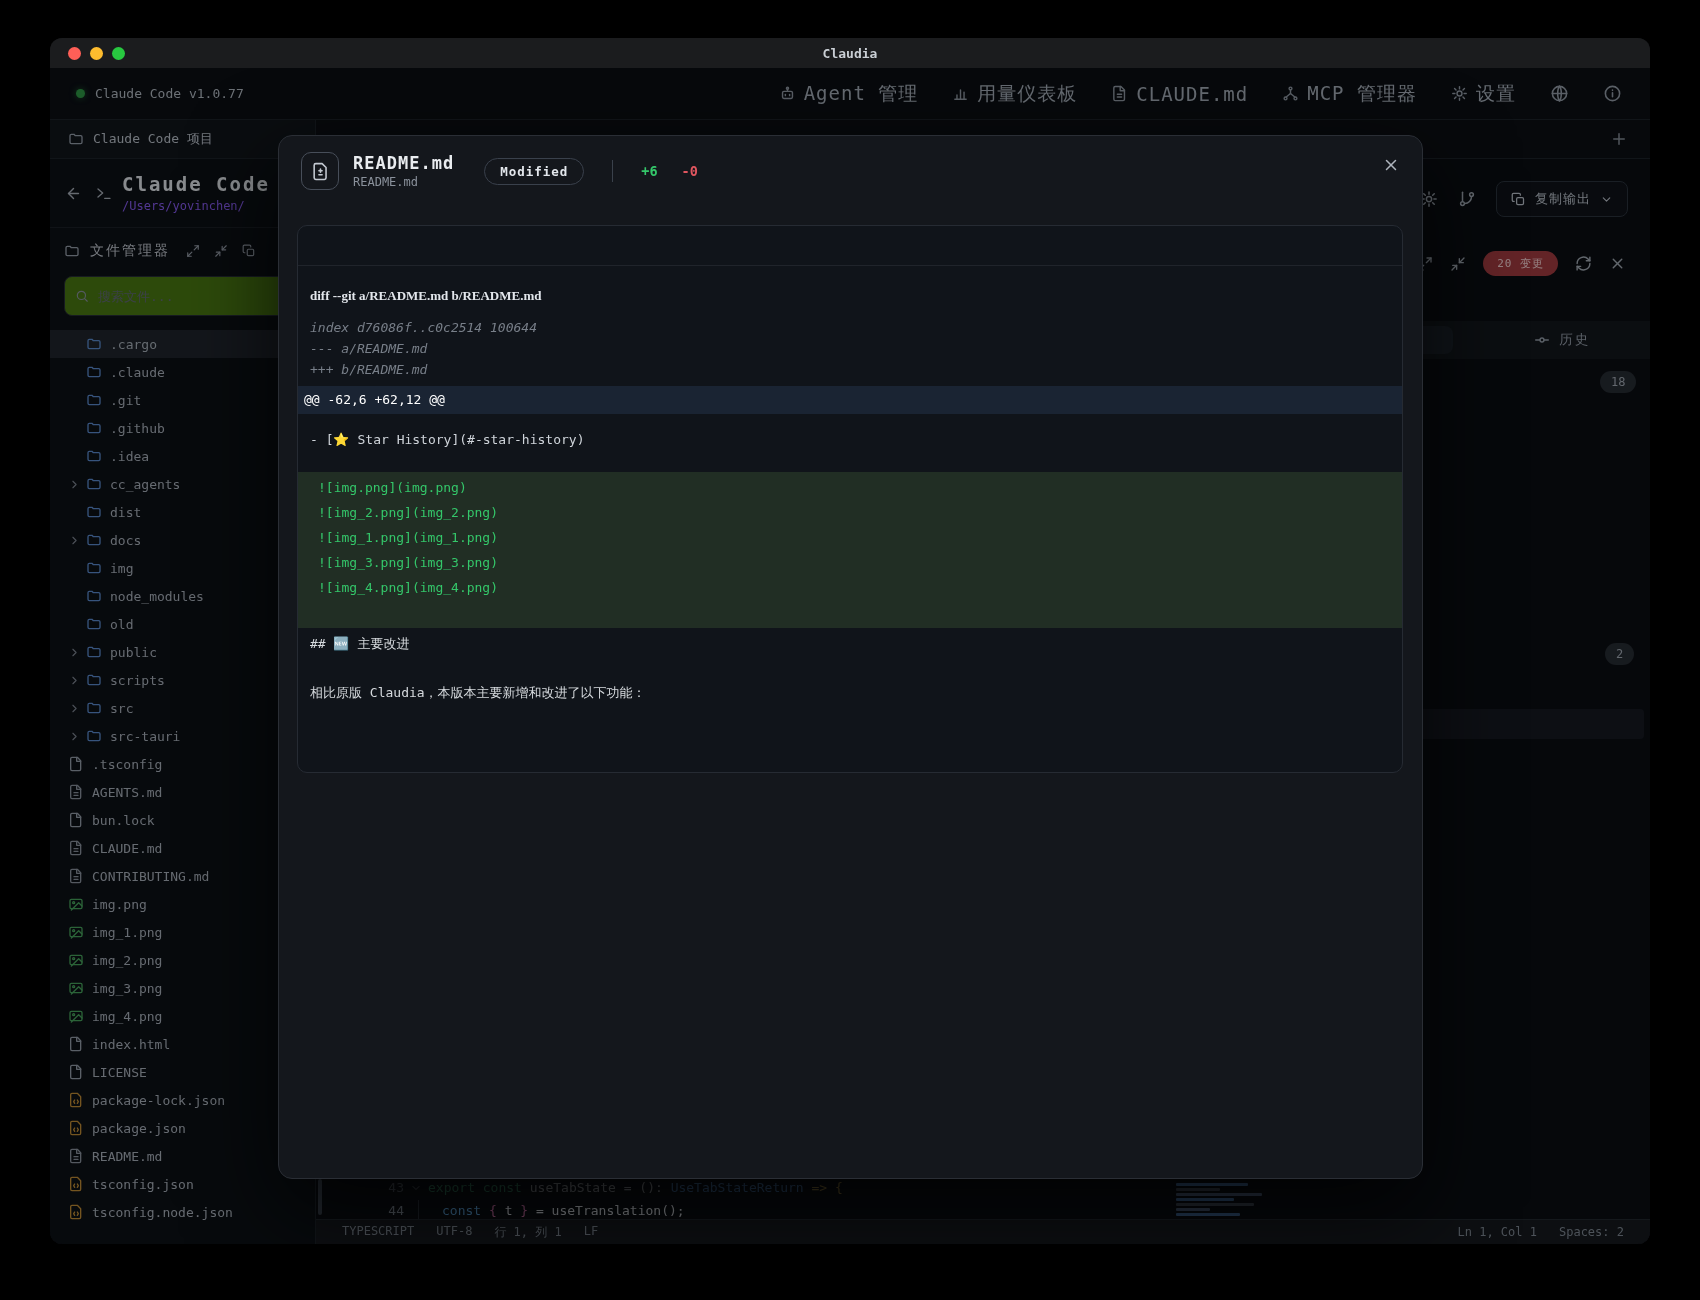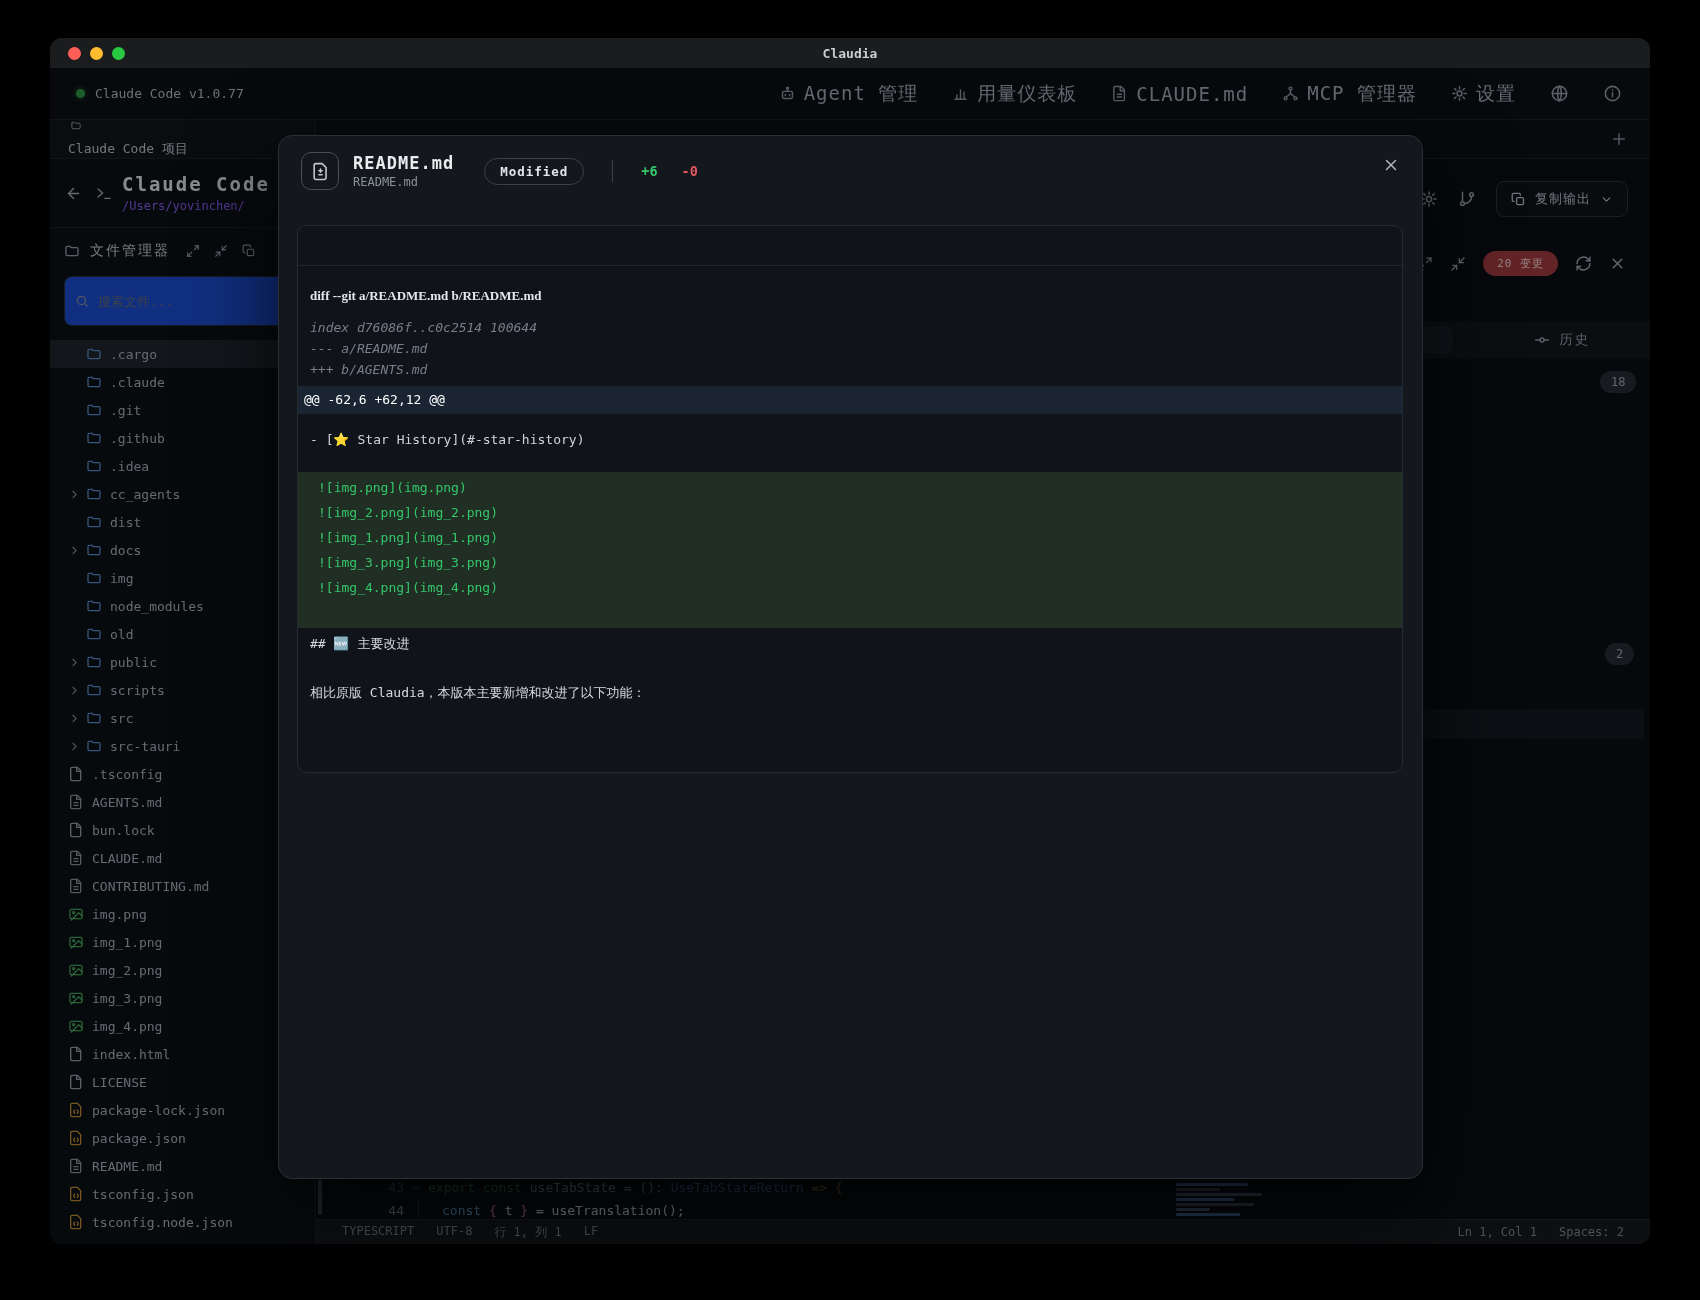--- a/index.html
+++ b/index.html
@@ -19,40 +19,40 @@
   .appheader { height:52px; background:#0b0d11; border-bottom:1px solid #1d2127; display:flex; align-items:center; justify-content:space-between; padding:0 28px 0 26px; flex:0 0 auto; }
   .ver { display:flex; align-items:center; gap:10px; color:#b9bfc7; font-size:13px; }
   .dot { width:9px; height:9px; border-radius:50%; background:#2f9e44; box-shadow:0 0 6px #2f9e4488; }
   .nav { display:flex; align-items:center; gap:34px; }
   .navitem { display:flex; align-items:center; gap:8px; color:#aeb6bf; font-size:19px; letter-spacing:1px; cursor:default; }
   svg.ic { fill:none; stroke:currentColor; stroke-width:2; stroke-linecap:round; stroke-linejoin:round; }
   .nic { width:17px; height:17px; color:#99a1ab; }
 
   
   .tabbar { height:39px; background:#0b0d10; border-bottom:1px solid #1d2127; display:flex; align-items:center; justify-content:space-between; padding:0 22px 0 0; flex:0 0 auto; }
-  .ptab { height:100%; width:266px; display:flex; align-items:flex-start; gap:9px; padding-left:18px; background:#101318; border-right:1px solid #1d2127; color:#c2c8cf; font-size:13px;flex-direction:column; }
+  .ptab { height:100%; width:266px; display:flex; align-items:center; gap:9px; padding-left:18px; background:#101318; border-right:1px solid #1d2127; color:#c2c8cf; font-size:13px; }
   .plus { color:#8a919b; width:18px; height:18px; }
 
   
   .bodyrow { flex:1; display:flex; position:relative; min-height:0; }
 
   
   .sidebar { width:266px; flex:0 0 auto; background:#0c0e12; border-right:1px solid #1d2127; display:flex; flex-direction:column; min-height:0; }
   .projhead { padding:14px 10px 14px 0; display:flex; align-items:flex-start; gap:0; border-bottom:1px solid #1a1e24; }
   .backbtn { width:46px; display:flex; justify-content:center; padding-top:12px; color:#aeb5bd; }
   .backbtn svg{width:17px;height:17px;}
   .prompticon { color:#aeb5bd; padding-top:12px; margin-right:10px; }
   .prompticon svg{width:16px;height:16px;}
   .projmeta { overflow:hidden; }
   .projname { font-size:19px; font-weight:bold; color:#e9ecef; letter-spacing:2px; white-space:nowrap; }
   .projpath { font-size:12px; color:#8b5cf6; margin-top:4px; white-space:nowrap; }
   .fmrow { height:46px; display:flex; align-items:center; gap:14px; padding:0 14px; color:#c9ced5; font-size:14px; }
   .fmrow .lbl { letter-spacing:2px; margin-right:2px; display:flex; align-items:center; gap:10px;}
   .fmic { width:16px; height:16px; color:#9aa2ac; }
-  .searchbox { margin:2px 20px 4px 14px; height:50px; border:1px solid #272c34; border-radius:8px; background:#1d4ed8; display:flex; align-items:center; gap:9px; padding:0 10px; }
+  .searchbox { margin:2px 20px 4px 14px; height:40px; border:1px solid #272c34; border-radius:8px; background:#4d7c0f; display:flex; align-items:center; gap:9px; padding:0 10px; }
   .searchbox svg { width:14px; height:14px; color:#8f97a1; flex:0 0 auto;}
   .searchbox input { background:transparent; border:none; outline:none; color:#c6ccd3; font-size:13px; width:100%; font-family:inherit; }
   .searchbox input::placeholder { color:#646c76; }
   .tree { flex:1; overflow:hidden; margin-top:10px; }
   .trow { height:28px; display:flex; align-items:center; padding-left:18px; gap:4px; color:#aeb5be; font-size:13px; white-space:nowrap; cursor:default; }
   .trow.sel { background:#1f242a; }
   .chev { width:14px; height:14px; color:#7f8791; flex:0 0 auto; display:flex; align-items:center;}
   .chev svg{width:13px;height:13px;}
   .tic { width:16px; height:16px; flex:0 0 auto; }
   .c-folder{color:#5d8ed3} .c-file{color:#9aa2ac} .c-doc{color:#8f97a1} .c-img{color:#49a85c} .c-json{color:#c78f33}
@@ -711,21 +711,21 @@
           <use href="#i-x"></use>
         </svg>
 
       <div class="card">
         <div class="cardstrip"></div>
         <div class="diffbody">
           <div class="dh">diff --git a/README.md b/README.md</div>
           <div class="dmeta-wrap">
             <div class="dmeta">index d76086f..c0c2514 100644</div>
             <div class="dmeta">--- a/README.md</div>
-            <div class="dmeta">+++ b/AGENTS.md</div>
+            <div class="dmeta">+++ b/README.md</div>
           </div>
           <div class="hunk">@@ -62,6 +62,12 @@</div>
           <div class="ctx">
             <div>- [⭐ Star History](#-star-history)</div>
           </div>
           <div class="addblock">
             <div>![img.png](img.png)</div>
             <div>![img_2.png](img_2.png)</div>
             <div>![img_1.png](img_1.png)</div>
             <div>![img_3.png](img_3.png)</div>

